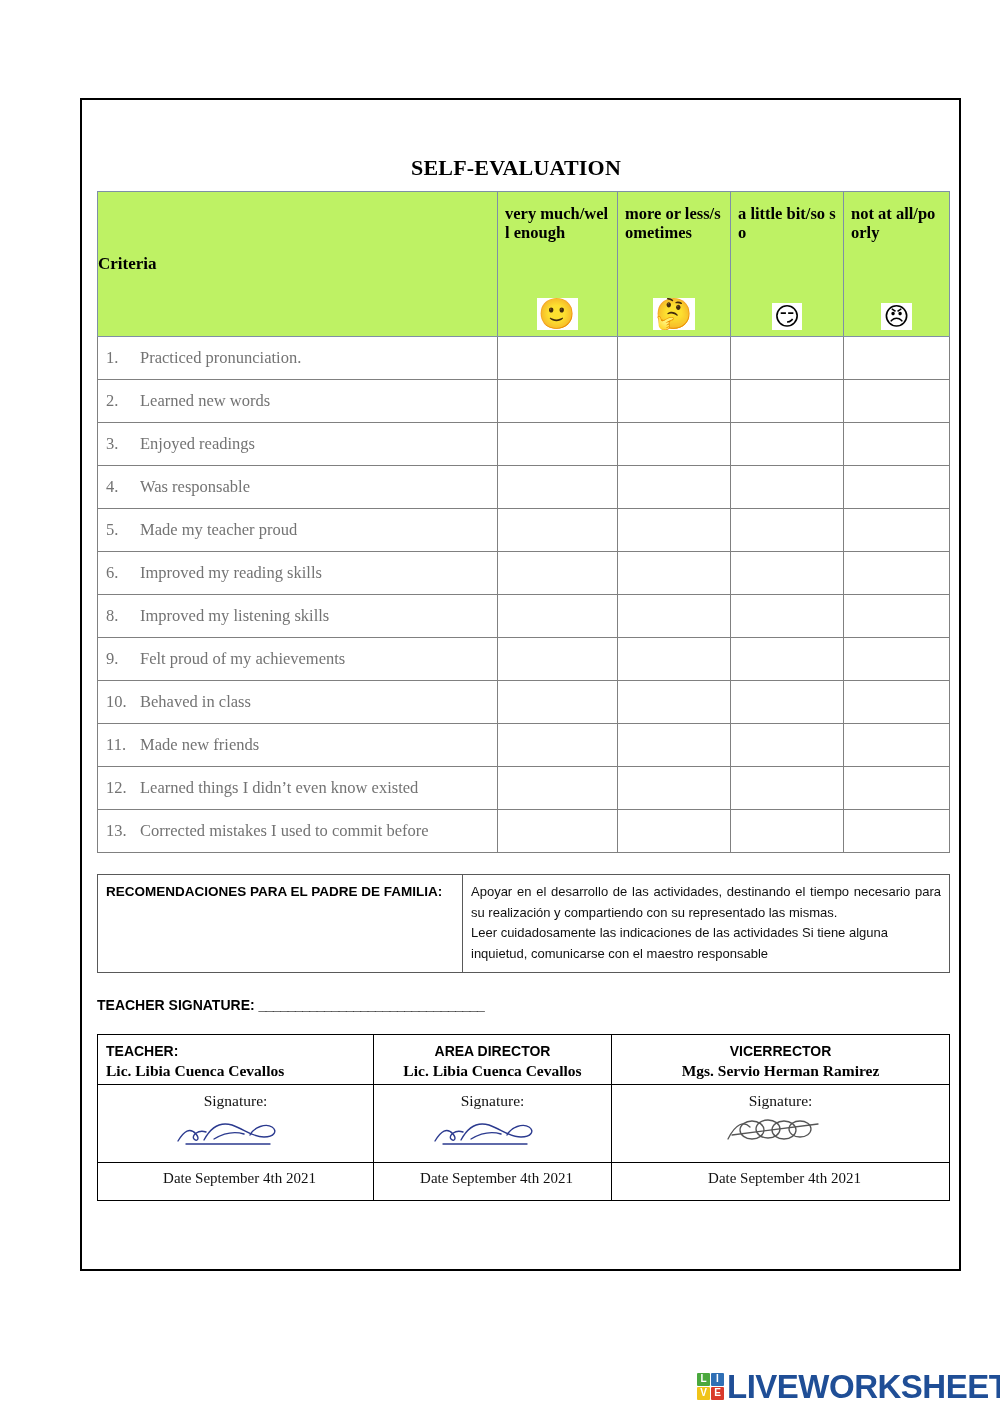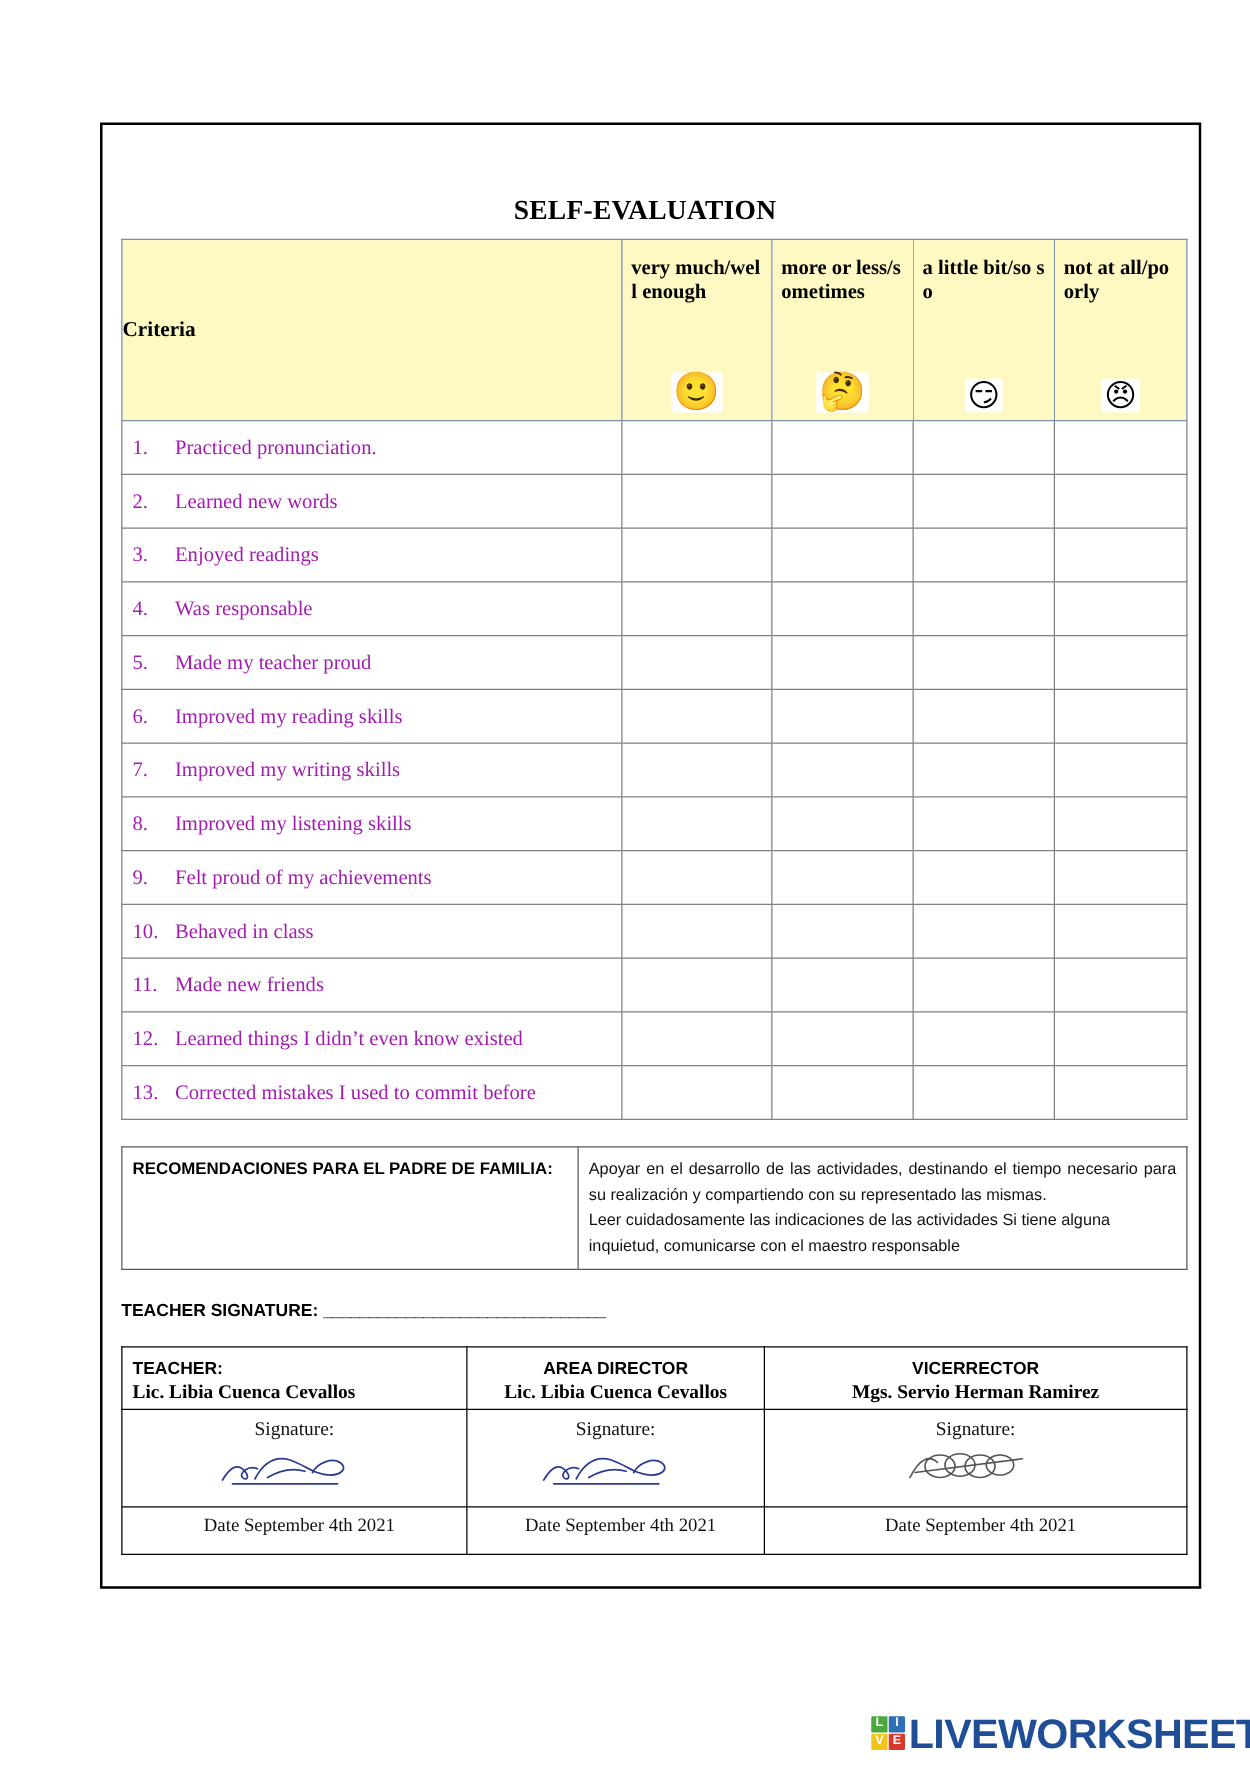--- a/index.html
+++ b/index.html
@@ -48,21 +48,21 @@
     table-layout: fixed;
     width: 852px;
     margin-left: 7px;
   }
   table.eval td, table.eval th {
     border: 1px solid #808080;
     vertical-align: middle;
     padding: 0;
   }
   .eval thead td {
-    background: #fef9c3;
+    background: #bef264;
     border: 1px solid #7f8fa6;
     vertical-align: top;
   }
   .hd-criteria {
     font-family: "Liberation Serif", "DejaVu Serif", serif;
     font-weight: bold;
     font-size: 17px;
     color: #000;
     padding-left: 12px;
     vertical-align: middle !important;
@@ -96,21 +96,21 @@
     font-size: 30px;
     padding: 1px 2px;
     font-family: "DejaVu Sans", sans-serif;
   }
   .emoji-box.sm { font-size: 25px; background: #ffffff; }
 
   
   .eval tbody td.crit {
     font-family: "Liberation Serif", "DejaVu Serif", serif;
     font-size: 16.5px;
-    color: #a21caf;
+    color: #737373;
     height: 43px;
     padding-left: 8px;
     white-space: nowrap;
   }
   .crit .num {
     display: inline-block;
     width: 34px;
   }
   .eval tbody td.mark { height: 43px; }
 
@@ -348,27 +348,20 @@
           </tr>
           <tr>
             <td class="crit"><span class="num">5.</span><span>Made my teacher proud</span></td>
             <td class="mark"></td>
             <td class="mark"></td>
             <td class="mark"></td>
             <td class="mark"></td>
           </tr>
           <tr>
             <td class="crit"><span class="num">6.</span><span>Improved my reading skills</span></td>
-            <td class="mark"></td>
-            <td class="mark"></td>
-            <td class="mark"></td>
-            <td class="mark"></td>
-          </tr>
-          <tr>
-            <td class="crit"><span class="num">7.</span><span>Improved my writing skills</span></td>
             <td class="mark"></td>
             <td class="mark"></td>
             <td class="mark"></td>
             <td class="mark"></td>
           </tr>
           <tr>
             <td class="crit"><span class="num">8.</span><span>Improved my listening skills</span></td>
             <td class="mark"></td>
             <td class="mark"></td>
             <td class="mark"></td>

